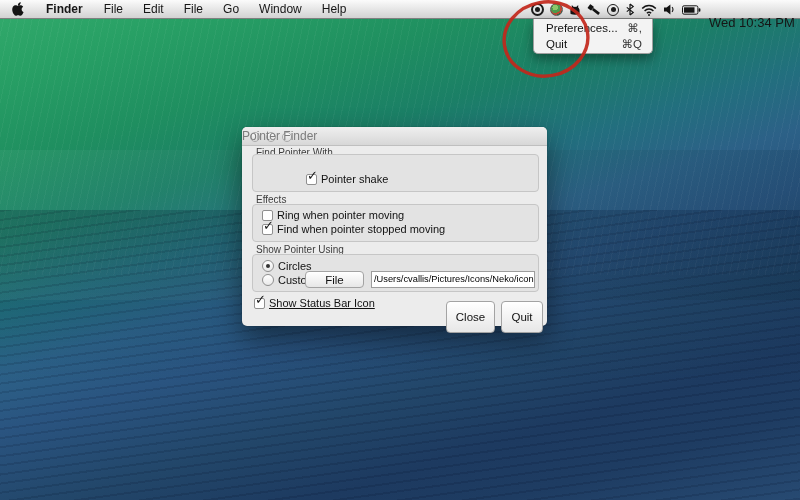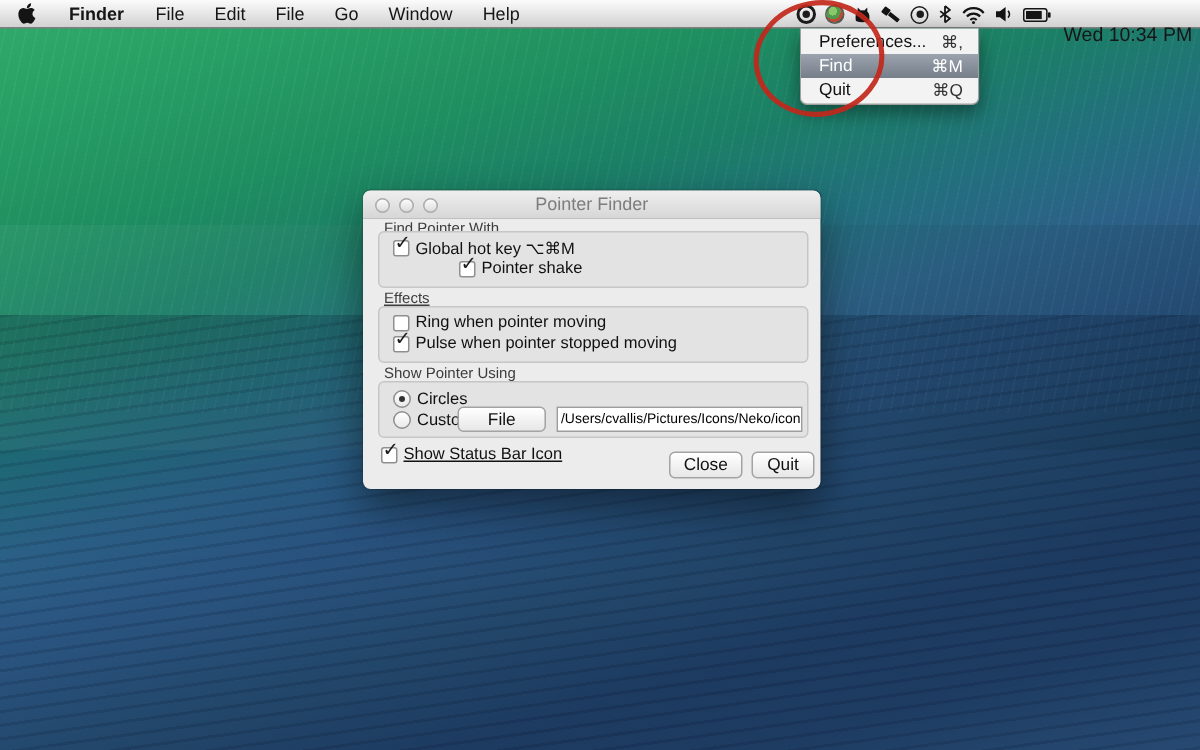--- a/index.html
+++ b/index.html
@@ -64,38 +64,38 @@
   .window { position:absolute; left:242px; top:127px; width:305px; height:199px;
     border-radius:5px; background:#ececec; z-index:10;
     box-shadow:0 12px 28px rgba(0,0,0,0.45), 0 0 1px rgba(0,0,0,0.5); }
   .titlebar { position:absolute; left:0; top:0; width:100%; height:19px;
     background:linear-gradient(#efefef,#d7d7d7); border-bottom:1px solid #bfbfbf;
     border-radius:5px 5px 0 0; }
   .tl { position:absolute; top:4.5px; width:10px; height:10px; border-radius:50%;
     border:1px solid #ababab; background:linear-gradient(#fcfcfc,#dcdcdc); }
   .tl.c1{ left:8px; } .tl.c2{ left:24px; } .tl.c3{ left:40px; }
   .win-title { position:absolute; left:0; top:0; width:100%; height:19px; line-height:19px;
-    text-align:center; font-size:12px; color:#7d7d7d; }
+    text-align:left; font-size:12px; color:#7d7d7d; }
 
   .grp-label { position:absolute; left:14px; font-size:10px; color:#3d3d3d; }
   .grp-box { position:absolute; left:10px; width:287px; height:38px;
     background:#e3e3e3; border:1px solid #c6c6c6; border-radius:4px; }
 
   .ctl-row { position:absolute; height:14px; display:flex; align-items:center; font-size:11px; color:#111; }
   .cbox { width:11px; height:11px; background:#fff; border:1px solid #8f8f8f; border-radius:2px;
     position:relative; flex:0 0 auto; }
   .cbox.checked::after { content:"✓"; position:absolute; left:0px; top:-7px;
     font-size:13px; font-weight:bold; color:#1a1a1a; }
   .rad { width:12px; height:12px; background:linear-gradient(#fff,#e9e9e9);
     border:1px solid #8f8f8f; border-radius:50%; position:relative; flex:0 0 auto; }
   .rad.selected::after { content:""; position:absolute; left:50%; top:50%; width:4px; height:4px;
     margin:-2px 0 0 -2px; border-radius:50%; background:#333; }
   .ctl-row .lab { margin-left:4px; white-space:nowrap; }
 
-  .btn { position:absolute; height:18px; border:1px solid #a3a3a3; border-radius:4px;
+  .btn { position:absolute; height:32px; border:1px solid #a3a3a3; border-radius:4px;
     background:linear-gradient(#ffffff,#e7e7e7); font-size:11.5px; color:#111;
     display:flex; align-items:center; justify-content:center;
     box-shadow:0 1px 0 rgba(255,255,255,0.6) inset; }
   .filefield { position:absolute; height:17px; background:#fff; border:1px solid #9d9d9d;
     font-size:9.3px; color:#000; line-height:15px; padding:0 2px;
     white-space:nowrap; overflow:hidden; }
 
   svg { display:block; }
 </style>
 </head>
@@ -182,62 +182,54 @@
       </svg>
     </div>
   </div>
 </div>
 
 <div class="dropdown">
   <div class="dd-row">
     <span>Preferences...</span>
     <span class="sc">⌘,</span>
   </div>
-  <div class="dd-row hl">
-    <span>Find</span>
-    <span class="sc">⌘M</span>
-  </div>
   <div class="dd-row">
     <span>Quit</span>
     <span class="sc">⌘Q</span>
   </div>
 </div>
 
 <svg class="annotation" width="112" height="92">
   <ellipse cx="56" cy="45" rx="42" ry="37" fill="none" stroke="#c2271b" stroke-width="3.4" transform="rotate(-10 56 45)" opacity="0.92"></ellipse>
 </svg>
 
 <div class="window">
   <div class="titlebar">
     <span class="tl c1"></span>
     <span class="tl c2"></span>
     <span class="tl c3"></span>
     <div class="win-title">Pointer Finder</div>
   </div>
 
   <div class="grp-label" style="top:20px;text-align:center;">Find Pointer With</div>
   <div class="grp-box" style="top:27px;"></div>
-  <div class="ctl-row" style="left:20px; top:31px;">
-    <span class="cbox checked"></span>
-    <span class="lab">Global hot key ⌥⌘M</span>
-  </div>
   <div class="ctl-row" style="left:20px; top:45px;padding-left:44px;">
     <span class="cbox checked"></span>
     <span class="lab">Pointer shake</span>
   </div>
 
-  <div class="grp-label" style="top:67px;text-decoration:underline;">Effects</div>
+  <div class="grp-label" style="top:67px;">Effects</div>
   <div class="grp-box" style="top:77px;"></div>
   <div class="ctl-row" style="left:20px; top:81px;">
     <span class="cbox"></span>
     <span class="lab">Ring when pointer moving</span>
   </div>
   <div class="ctl-row" style="left:20px; top:95px;">
     <span class="cbox checked"></span>
-    <span class="lab">Pulse when pointer stopped moving</span>
+    <span class="lab">Find when pointer stopped moving</span>
   </div>
 
   <div class="grp-label" style="top:117px;">Show Pointer Using</div>
   <div class="grp-box" style="top:127px;"></div>
   <div class="ctl-row" style="left:20px; top:131px;align-items:flex-end;">
     <span class="rad selected"></span>
     <span class="lab">Circles</span>
   </div>
   <div class="ctl-row" style="left:20px; top:146px;">
     <span class="rad"></span>

